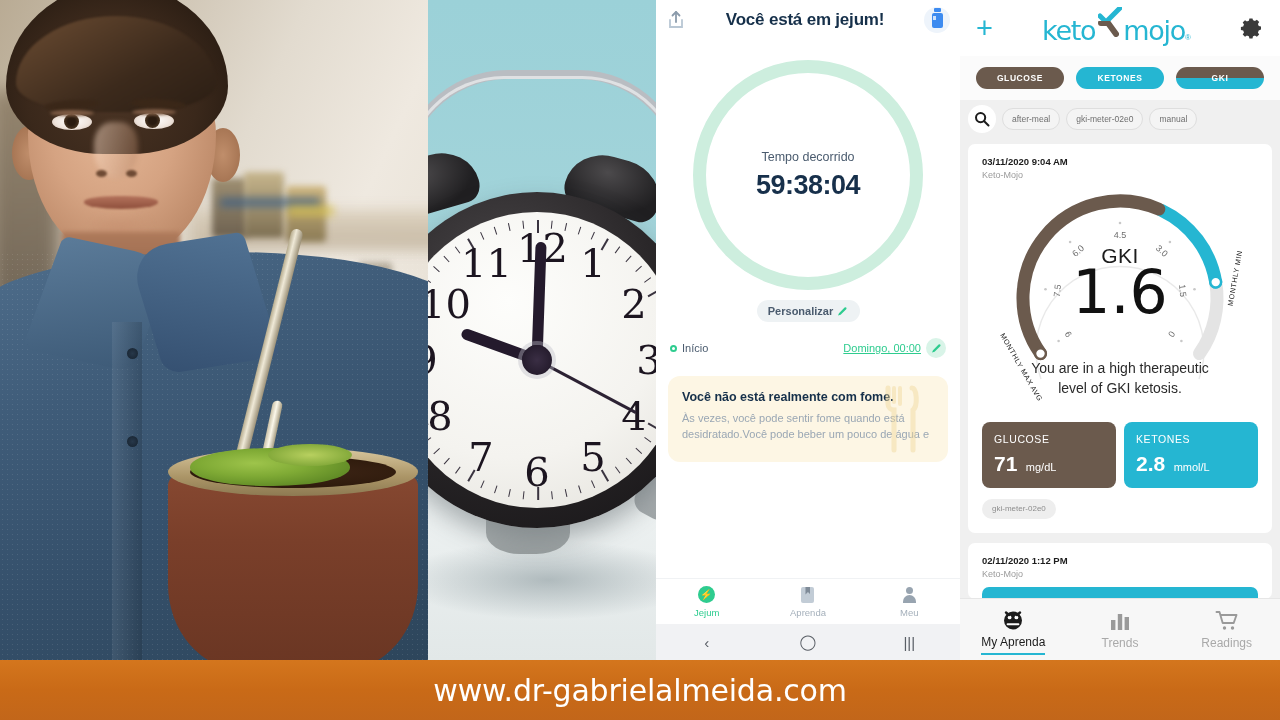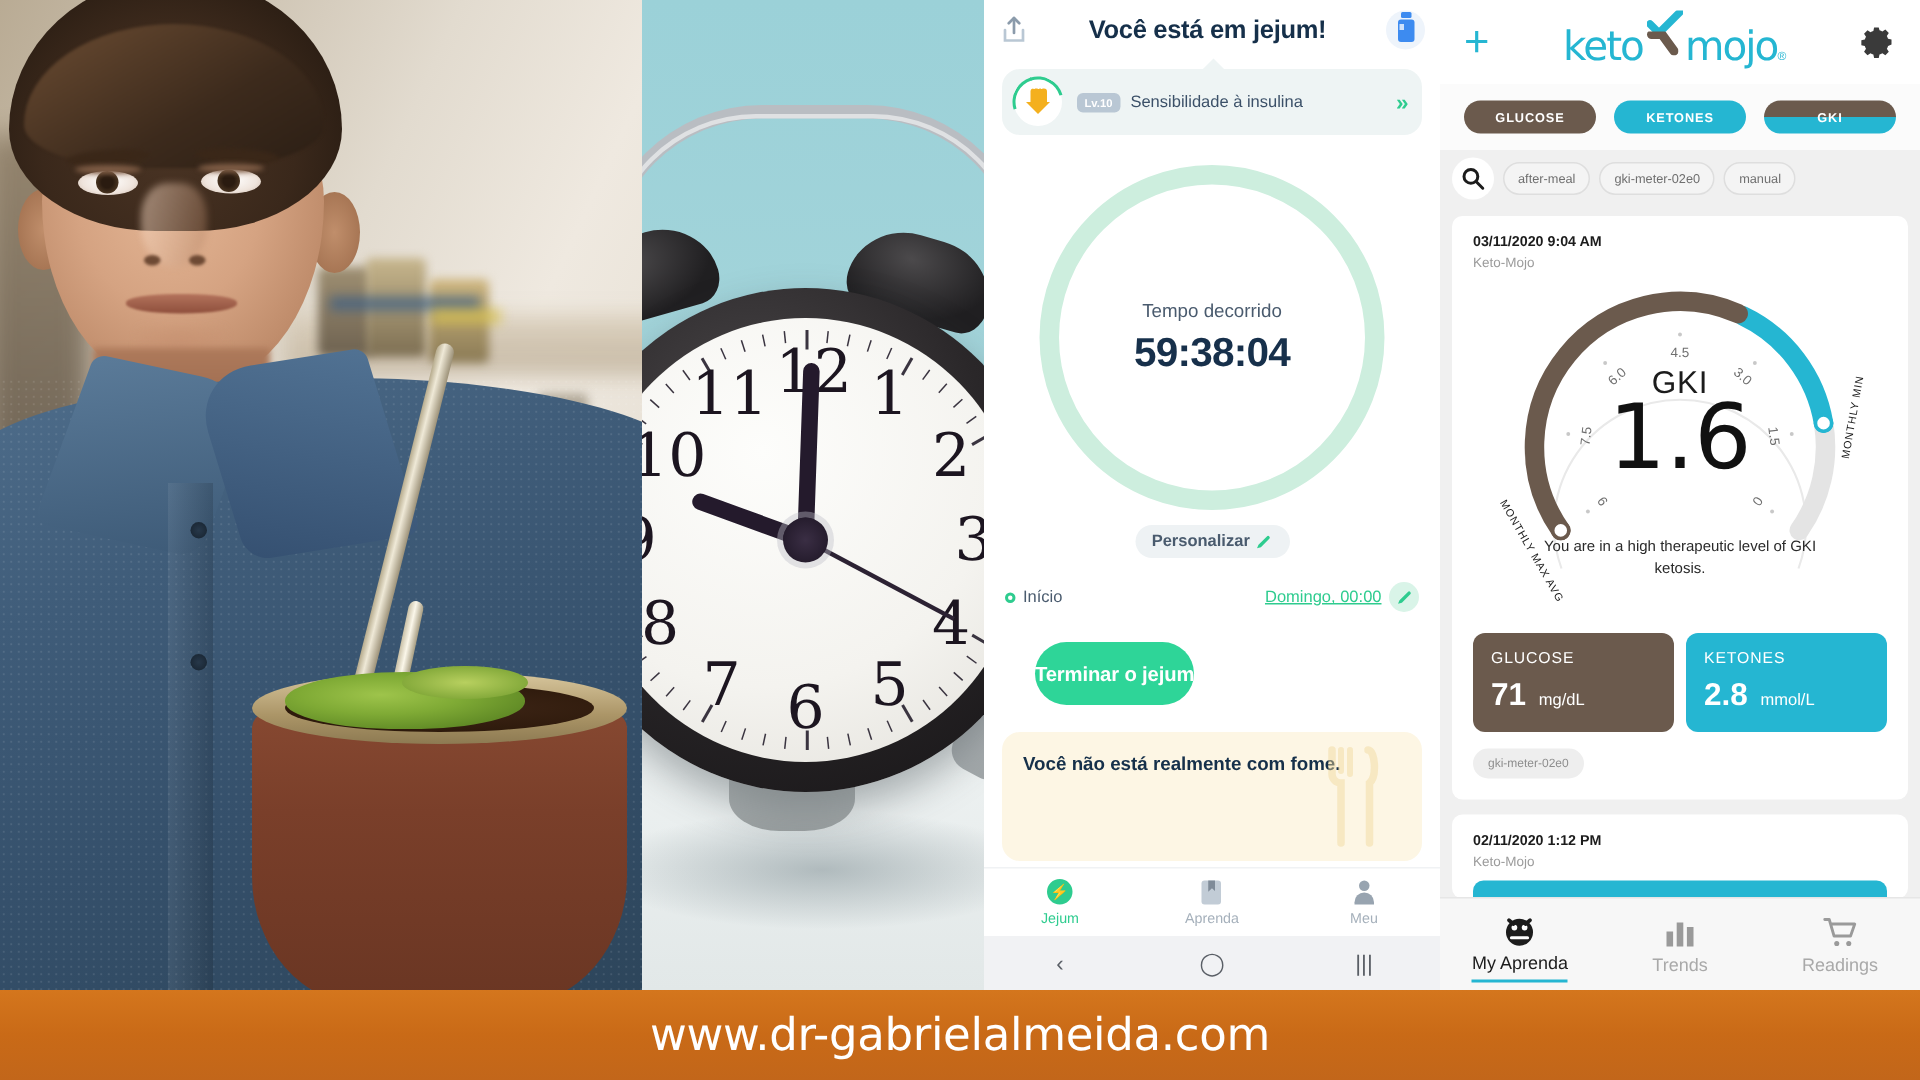--- a/index.html
+++ b/index.html
@@ -520,21 +520,21 @@
   .km-gauge-center {
     position: absolute; left: 0; right: 0; top: 58px; text-align: center;
   }
   .km-gki-lbl { font-size: 21px; color: #1c1c1c; letter-spacing: .5px; }
   .km-gki-val {
     font-size: 60px; color: #111; line-height: .95; margin-top: -4px;
     font-weight: 400; font-family: "DejaVu Sans", sans-serif;
   }
   .km-gauge-msg {
     position: absolute; left: 34px; right: 34px; top: 172px; text-align: center;
-    font-size: 10px; color: #2a2a2a; line-height: 1.45;
+    font-size: 14px; color: #2a2a2a; line-height: 1.45;
   }
   .km-vals { display: flex; gap: 8px; margin-top: 6px; }
   .km-val {
     flex: 1; border-radius: 8px; padding: 11px 12px 12px; color: #fff;
   }
   .km-val.glucose { background: #6b5a4d; }
   .km-val.ketones { background: #25b6d2; }
   .km-val-lbl { font-size: 10.5px; letter-spacing: .6px; }
   .km-val-num { margin-top: 7px; }
   .km-val-num b { font-size: 21px; font-weight: bold; }
@@ -697,30 +697,20 @@
           <path d="M10 13V3" fill="none" stroke="#8b9bab" stroke-width="1.8" stroke-linecap="round"></path>
           <path d="M6.5 6.5 10 3l3.5 3.5" fill="none" stroke="#8b9bab" stroke-width="1.8" stroke-linecap="round" stroke-linejoin="round"></path>
         </svg>
       </span>
       <span class="fa-title">Você está em jejum!</span>
       <span class="ic-water">
           <i></i>
         </span>
     </div>
 
-    <div class="fa-insulin">
-      <span class="ri-badge">
-        <span class="ri-ring"></span>
-        <span class="ri-arrow"></span>
-        <span class="ri-label">RI</span>
-      </span>
-      <span class="lv-chip">Lv.10</span>
-      <span class="fa-insulin-text">Sensibilidade à insulina</span>
-      <span class="fa-chev">»</span>
-    </div>
 
     <div class="fa-ringwrap">
       <div class="fa-ring"></div>
       <div class="fa-ring-inner">
         <span class="fa-elapsed-lbl">Tempo decorrido</span>
         <span class="fa-elapsed-val">59:38:04</span>
       </div>
     </div>
 
     <div class="fa-custom">
@@ -736,31 +726,31 @@
       <span class="dot-o"></span>
       <span>Início</span>
       <span class="fa-startval">Domingo, 00:00</span>
       <span class="fa-pencil-circle">
         <svg width="11" height="11" viewBox="0 0 11 11">
             <path d="M1 9.5 2 7.2 7.6 1.6a1.1 1.1 0 0 1 1.6 1.6L3.6 8.8Z" fill="#2ecc8f"></path>
           </svg>
       </span>
     </div>
 
-    <button class="fa-endbtn">Terminar o jejum</button>
 
     <div class="fa-tip">
       <div class="fa-tip-art">
         <svg width="40" height="70" viewBox="0 0 40 70">
           <path d="M8 4v16a6 6 0 0 0 6 6v40" stroke="#f0d79a" stroke-width="5" fill="none" stroke-linecap="round"></path>
           <path d="M8 4v16M14 4v14M20 4v16" stroke="#f0d79a" stroke-width="4" fill="none" stroke-linecap="round"></path>
           <path d="M32 4c5 0 6 18 1 22v40" stroke="#f0d79a" stroke-width="5" fill="none" stroke-linecap="round"></path>
         </svg>
       </div>
       <div class="fa-tip-title">Você não está realmente com fome.</div>
+      <div class="fa-tip-body">Às vezes, você pode sentir fome quando está desidratado.Você pode beber um pouco de água e</div>
     </div>
 
     <div class="fa-tabbar">
       <div class="fa-tab active">
         <span class="ti">
             <span class="bolt-circle">⚡</span>
           </span>
         <span class="tl">Jejum</span>
       </div>
       <div class="fa-tab">

